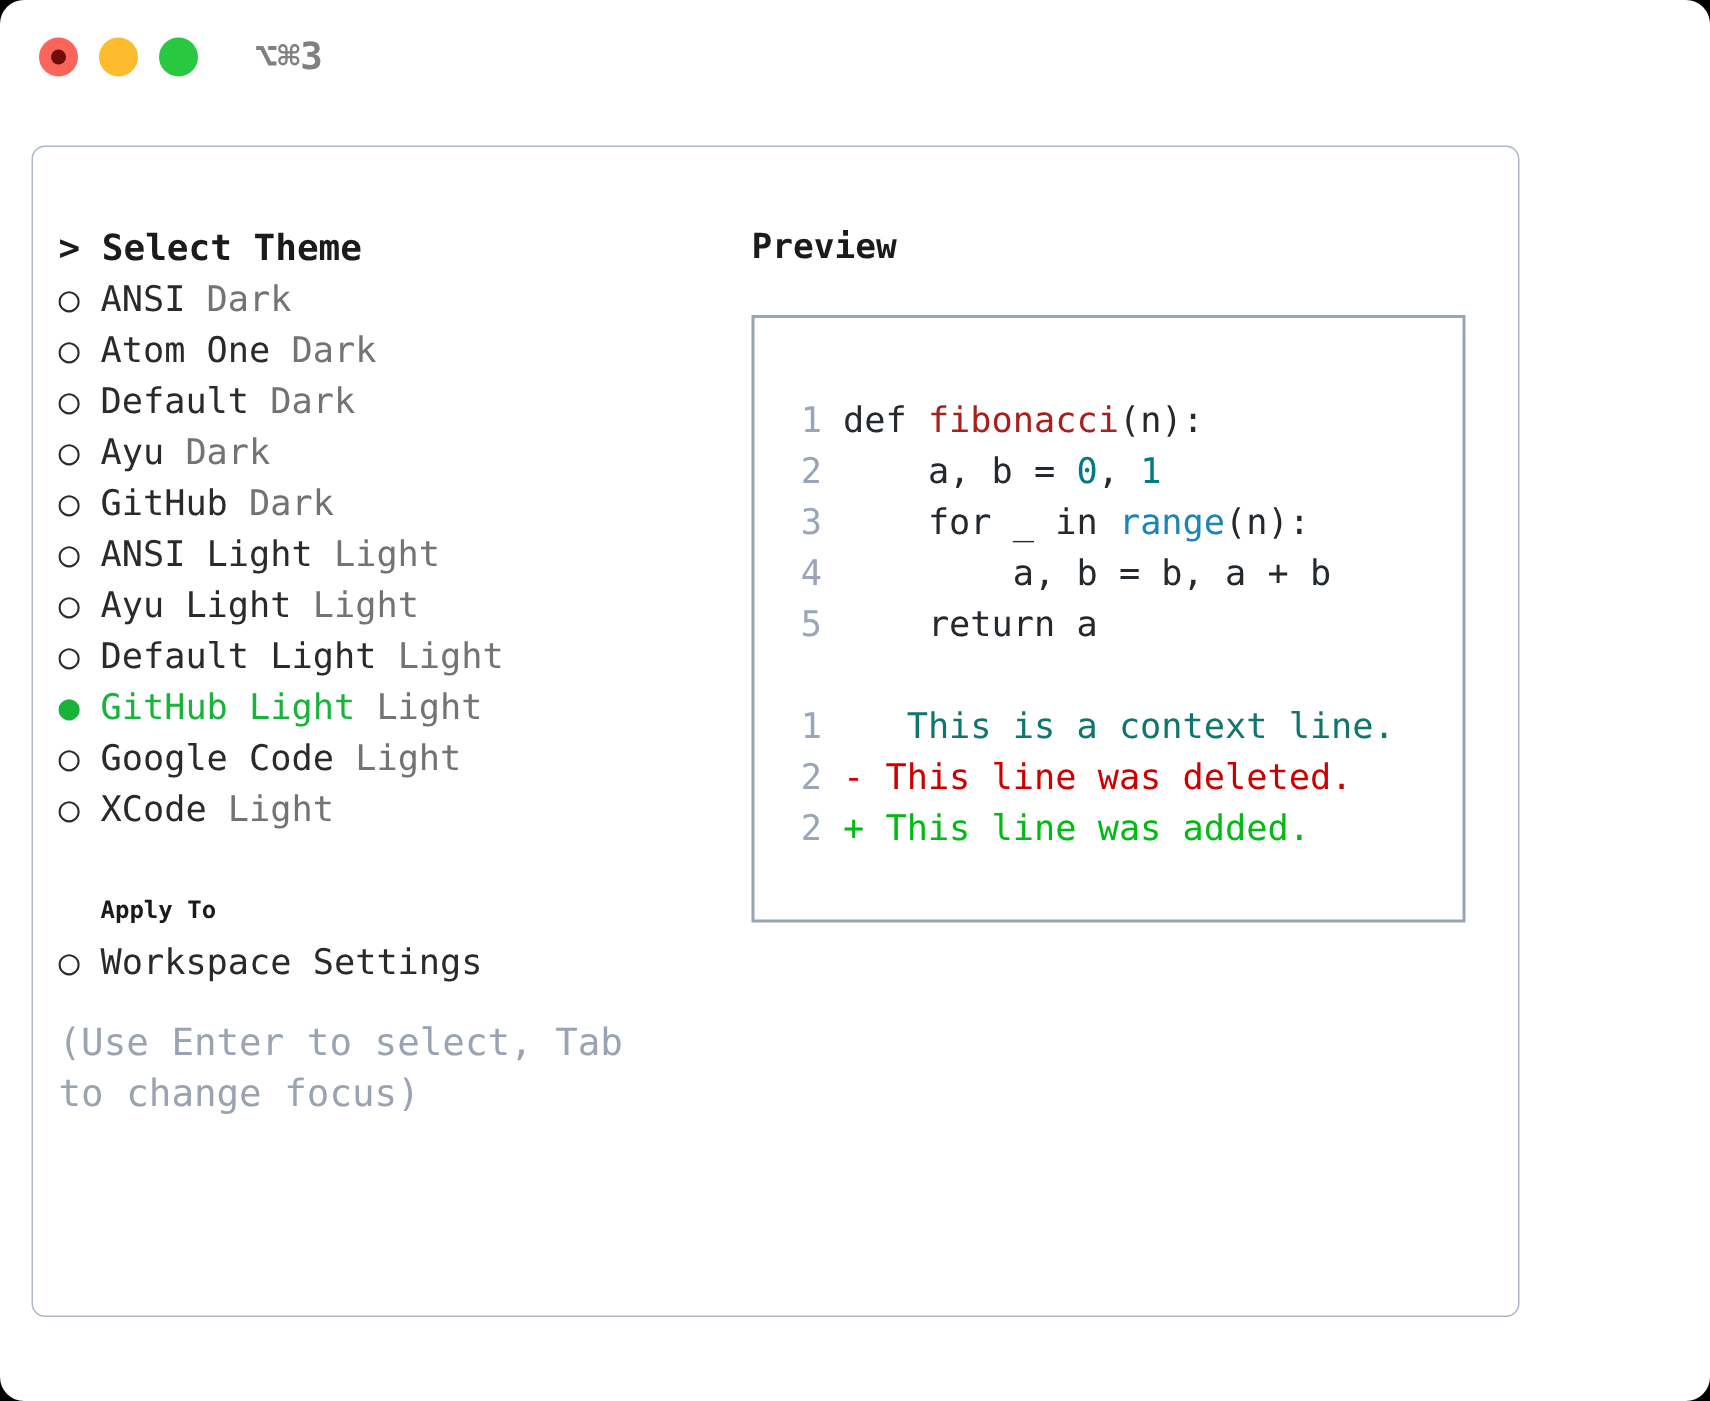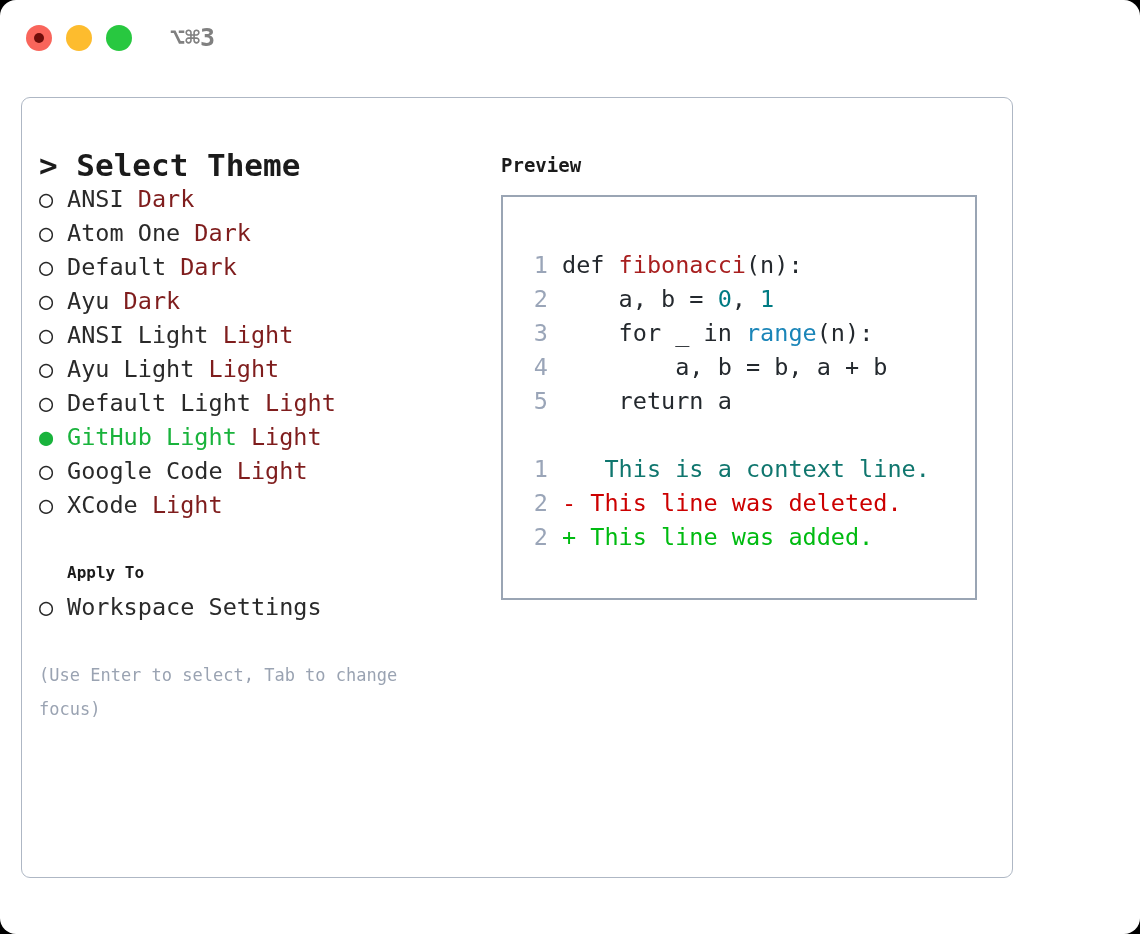--- a/index.html
+++ b/index.html
@@ -87,81 +87,81 @@
 
   
   .left-col {
     position: absolute;
     left: 17px;
     top: 50px;
     width: 450px;
   }
 
   .list-header {
-    font-size: 31px;
+    font-size: 24px;
     font-weight: bold;
     color: #1b1b1b;
     line-height: 34px;
     white-space: pre;
   }
 
   .row {
     font-size: 23.5px;
     line-height: 34px;
     color: #2a2a2a;
     white-space: pre;
   }
   .marker {
     display: inline-block;
     width: 28px;
     color: #2a2a2a;
   }
   .row.selected .marker { color: #19b33c; }
   .row.selected .row-label { color: #19b33c; }
   .row-label { color: #2a2a2a; margin-top: 36px; }
-  .row-kind  { color: #7f1d1d; }
+  .row-kind  { color: #737373; }
 
   .section-gap { height: 34px; }
 
   .section-header {
     font-size: 16px;
     line-height: 34px;
     color: #1b1b1b;
     white-space: pre;
     padding-left: 28px;
     font-weight: bold;
   }
 
   .hint {
-    margin-top: 34px;
-    font-size: 17px;
+    margin-top: 20px;
+    font-size: 25px;
     line-height: 34px;
     color: #9aa3b2;
     width: 400px;
     white-space: normal;
   }
 
   
   .right-col {
     position: absolute;
     left: 479px;
     top: 50px;
     width: 500px;
   }
 
   .preview-title {
-    font-size: 19px;
+    font-size: 23px;
     font-weight: bold;
     color: #1b1b1b;
     line-height: 34px;
     white-space: pre;
   }
 
   .preview-box {
-    margin-top: 13px;
+    margin-top: 28px;
     width: 476px;
     height: 405px;
     border: 2px solid #9aa5b4;
     box-sizing: border-box;
     background: #ffffff;
     position: relative;
   }
 
   .code {
     position: absolute;
@@ -205,20 +205,21 @@
   <div class="panel">
     <div class="columns">
 
       <div class="left-col">
         <div class="list-header">&gt; Select Theme</div>
         <div id="theme-rows">
             <div class="row"><span class="marker">○</span><span class="row-label">ANSI</span><span class="row-kind"> Dark</span></div>
             <div class="row"><span class="marker">○</span><span class="row-label">Atom One</span><span class="row-kind"> Dark</span></div>
             <div class="row"><span class="marker">○</span><span class="row-label">Default</span><span class="row-kind"> Dark</span></div>
             <div class="row"><span class="marker">○</span><span class="row-label">Ayu</span><span class="row-kind"> Dark</span></div>
+            <div class="row"><span class="marker">○</span><span class="row-label">GitHub</span><span class="row-kind"> Dark</span></div>
             <div class="row"><span class="marker">○</span><span class="row-label">ANSI Light</span><span class="row-kind"> Light</span></div>
             <div class="row"><span class="marker">○</span><span class="row-label">Ayu Light</span><span class="row-kind"> Light</span></div>
             <div class="row"><span class="marker">○</span><span class="row-label">Default Light</span><span class="row-kind"> Light</span></div>
             <div class="row selected"><span class="marker">●</span><span class="row-label">GitHub Light</span><span class="row-kind"> Light</span></div>
             <div class="row"><span class="marker">○</span><span class="row-label">Google Code</span><span class="row-kind"> Light</span></div>
             <div class="row"><span class="marker">○</span><span class="row-label">XCode</span><span class="row-kind"> Light</span></div>
           </div>
 
         <div class="section-gap"></div>
         <div class="section-header">Apply To</div>

